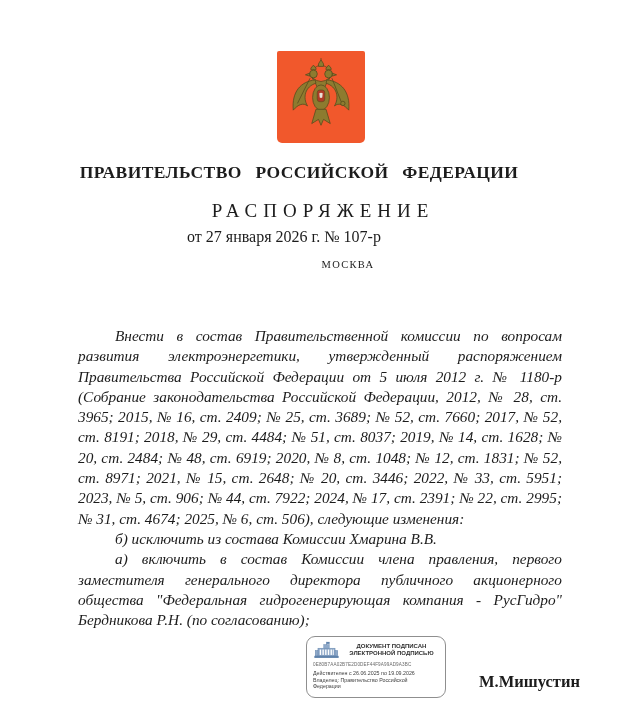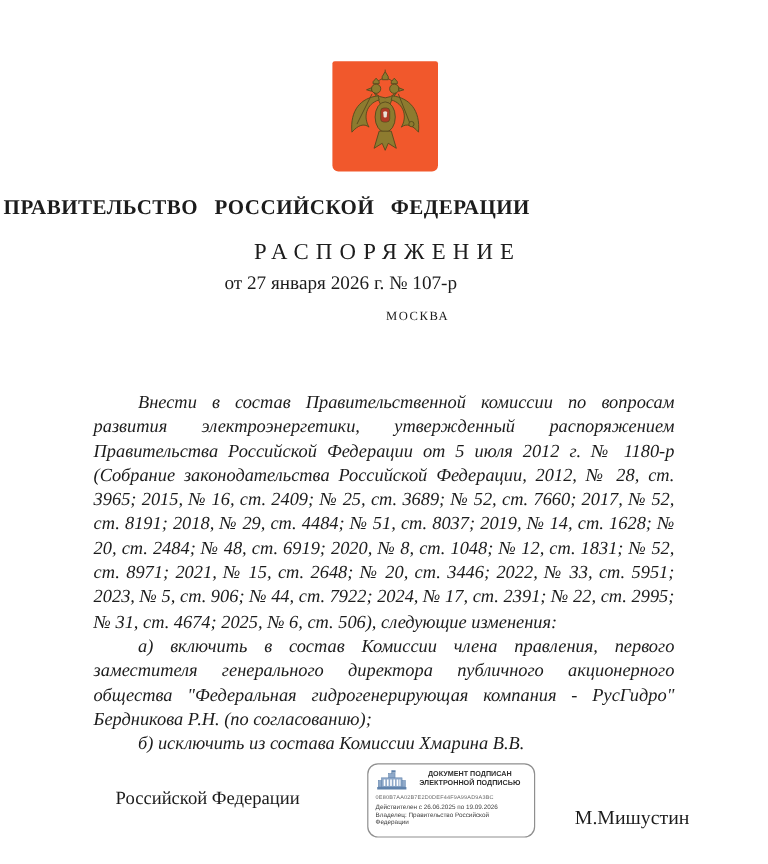--- a/index.html
+++ b/index.html
@@ -18,22 +18,22 @@
     position: absolute;
     left: 277px; top: 51px;
     width: 88px; height: 92px;
     background: #F1582C;
     border-radius: 2px 2px 5px 5px;
     display: flex; align-items: center; justify-content: center;
   }
 
   
   .org-title {
-    position: absolute; top: 162px; left: 3px; width: 564px;
-    text-align: left;
+    position: absolute; top: 162px; left: 17px; width: 564px;
+    text-align: center;
     font-size: 17.5px; font-weight: bold;
     letter-spacing: 0.4px; word-spacing: 9px;
     white-space: nowrap;
   }
   .doc-type {
     position: absolute; top: 200px; left: 0; width: 640px;
     text-align: center;
     font-size: 19px; letter-spacing: 6px; text-indent: 6px;
   }
   .date-line {
@@ -56,20 +56,21 @@
 
   
   .sig-title {
     position: absolute; left: 80px; top: 657px; width: 186px;
     text-align: center; font-size: 15.5px; line-height: 17.5px;
   }
   .sig-title span { display: block; }
   .sig-name {
     position: absolute; left: 479px; top: 672px;
     font-size: 16.5px;
+    font-weight: bold;
   }
 
   
   .stamp {
     position: absolute; left: 306px; top: 636px;
     width: 140px; height: 62px;
     box-sizing: border-box;
     border: 1.5px solid #8f8f8f;
     border-radius: 9px;
     background: #ffffff;
@@ -136,26 +137,25 @@
     </span>
   </div>
 
   <div class="org-title">ПРАВИТЕЛЬСТВО РОССИЙСКОЙ ФЕДЕРАЦИИ</div>
   <div class="doc-type">РАСПОРЯЖЕНИЕ</div>
   <div class="date-line">от 27 января 2026 г. № 107-р</div>
   <div class="city-line">МОСКВА</div>
 
   <div class="body-text">
     <p>Внести в состав Правительственной комиссии по вопросам развития электроэнергетики, утвержденный распоряжением Правительства Российской Федерации от 5 июля 2012 г. № 1180-р (Собрание законодательства Российской Федерации, 2012, № 28, ст. 3965; 2015, № 16, ст. 2409; № 25, ст. 3689; № 52, ст. 7660; 2017, № 52, ст. 8191; 2018, № 29, ст. 4484; № 51, ст. 8037; 2019, № 14, ст. 1628; № 20, ст. 2484; № 48, ст. 6919; 2020, № 8, ст. 1048; № 12, ст. 1831; № 52, ст. 8971; 2021, № 15, ст. 2648; № 20, ст. 3446; 2022, № 33, ст. 5951; 2023, № 5, ст. 906; № 44, ст. 7922; 2024, № 17, ст. 2391; № 22, ст. 2995; № 31, ст. 4674; 2025, № 6, ст. 506), следующие изменения:</p>
+    <p>б) исключить из состава Комиссии Хмарина В.В.</p>
     <p>а) включить в состав Комиссии члена правления, первого заместителя генерального директора публичного акционерного общества "Федеральная гидрогенерирующая компания - РусГидро" Бердникова Р.Н. (по согласованию);</p>
-    <p>б) исключить из состава Комиссии Хмарина В.В.</p>
   </div>
 
   <div class="sig-title">
-    <span>Российской Федерации</span>
   </div>
   <div class="sig-name">М.Мишустин</div>
 
   <div class="stamp">
     <div class="stamp-head">
       <span class="stamp-icon">
         <svg width="27" height="18" viewBox="0 0 30 20" xmlns="http://www.w3.org/2000/svg">
           <line x1="15" y1="1" x2="15" y2="5" stroke="#5F82AB" stroke-width="0.7"></line>
           <rect x="15" y="1" width="3.5" height="2.2" fill="#5F82AB"></rect>
           <rect x="12" y="4" width="6" height="4.5" fill="#8FA9C9" stroke="#5F82AB" stroke-width="0.5"></rect>

